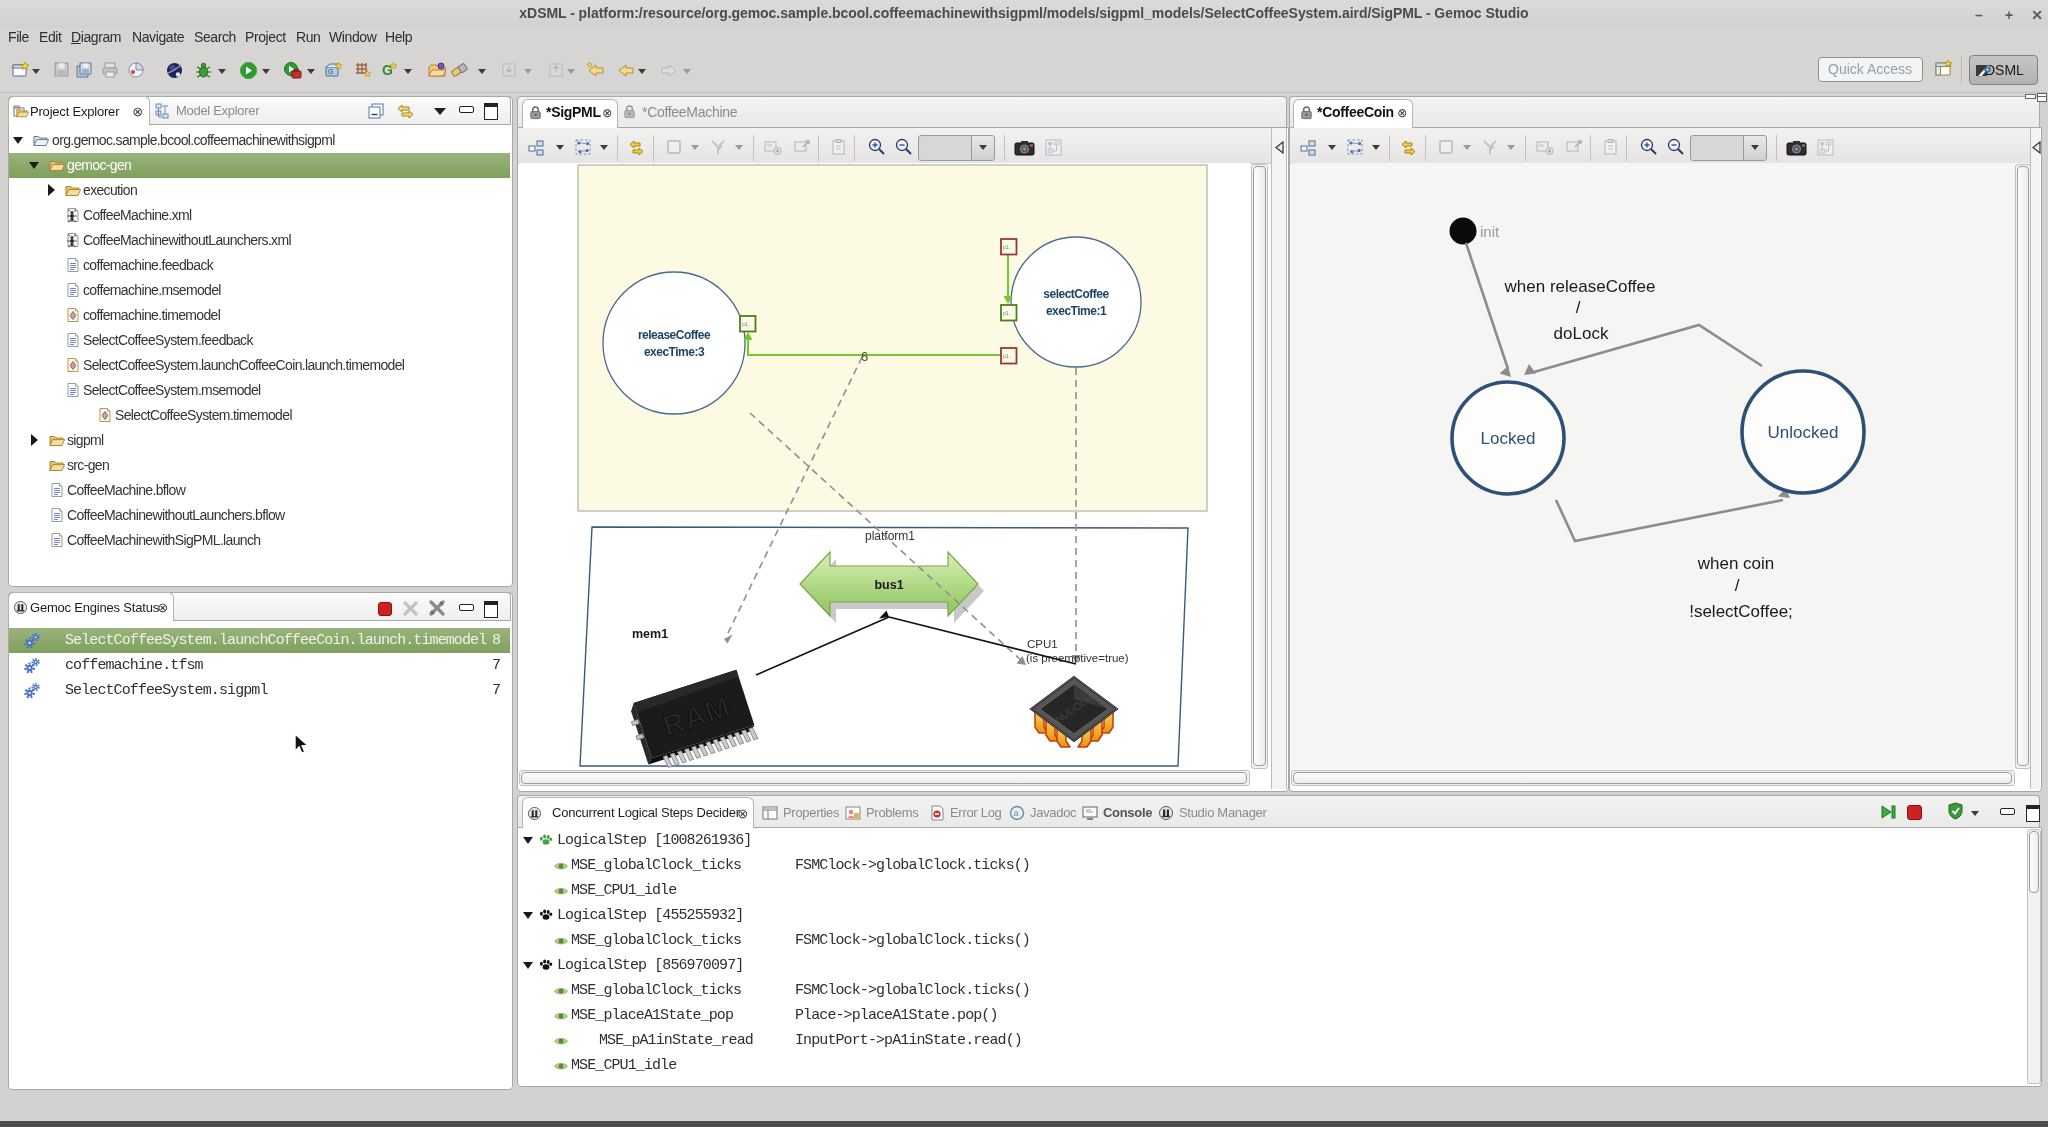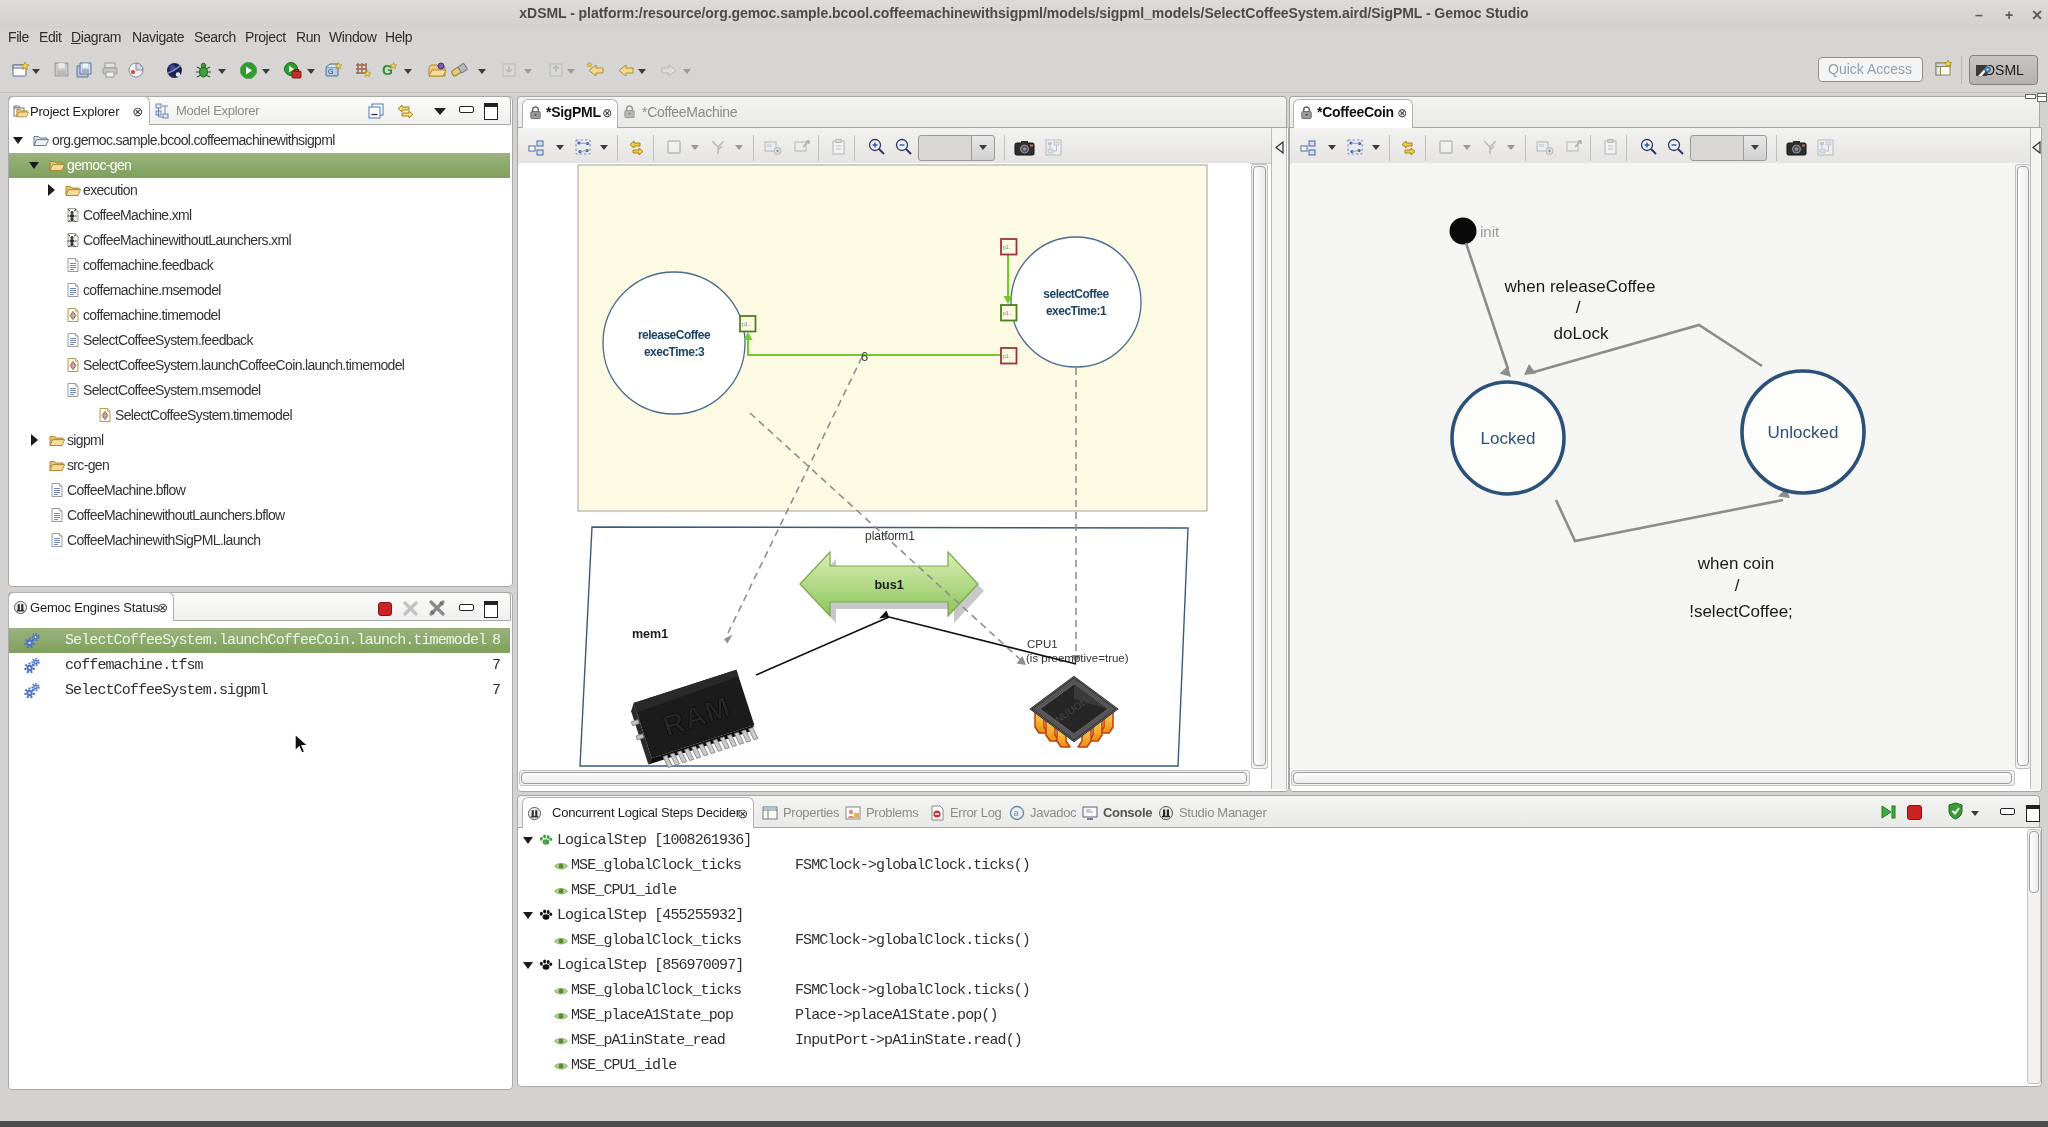--- a/index.html
+++ b/index.html
@@ -835,18 +835,18 @@
       <use href="#pawk"></use>
     </svg><span style="margin-left:40px">LogicalStep [856970097]</span></div>
 <div class="mrow mono" style="left:517px;top:978px;width:1510px"><svg class="abs" style="left:36px;top:5px" width="16" height="16" viewBox="0 0 16 16">
       <use href="#eye"></use>
     </svg><span style="margin-left:54px">MSE_globalClock_ticks</span><span class="abs" style="left:278px">FSMClock-&gt;globalClock.ticks()</span></div>
 <div class="mrow mono" style="left:517px;top:1003px;width:1510px"><svg class="abs" style="left:36px;top:5px" width="16" height="16" viewBox="0 0 16 16">
       <use href="#eye"></use>
     </svg><span style="margin-left:54px">MSE_placeA1State_pop</span><span class="abs" style="left:278px">Place-&gt;placeA1State.pop()</span></div>
 <div class="mrow mono" style="left:517px;top:1028px;width:1510px"><svg class="abs" style="left:36px;top:5px" width="16" height="16" viewBox="0 0 16 16">
       <use href="#eye"></use>
-    </svg><span style="margin-left:54px">MSE_pA1inState_read</span><span class="abs" style="left:278px">InputPort-&gt;pA1inState.read()</span></div>
+    </svg><span style="margin-left:82px">MSE_pA1inState_read</span><span class="abs" style="left:278px">InputPort-&gt;pA1inState.read()</span></div>
 <div class="mrow mono" style="left:517px;top:1053px;width:1510px"><svg class="abs" style="left:36px;top:5px" width="16" height="16" viewBox="0 0 16 16">
       <use href="#eye"></use>
     </svg><span style="margin-left:54px">MSE_CPU1_idle</span></div>
 <div class="scrv" style="left:2027px;top:829px;width:14px;height:255px;box-sizing:border-box"></div>
 <div class="thumb" style="left:2029px;top:831px;width:10px;height:62px;box-sizing:border-box"></div>
 <div class="abs" style="left:0;top:1121px;width:2048px;height:6px;background:#4d4d4d"></div>
 </body></html>

